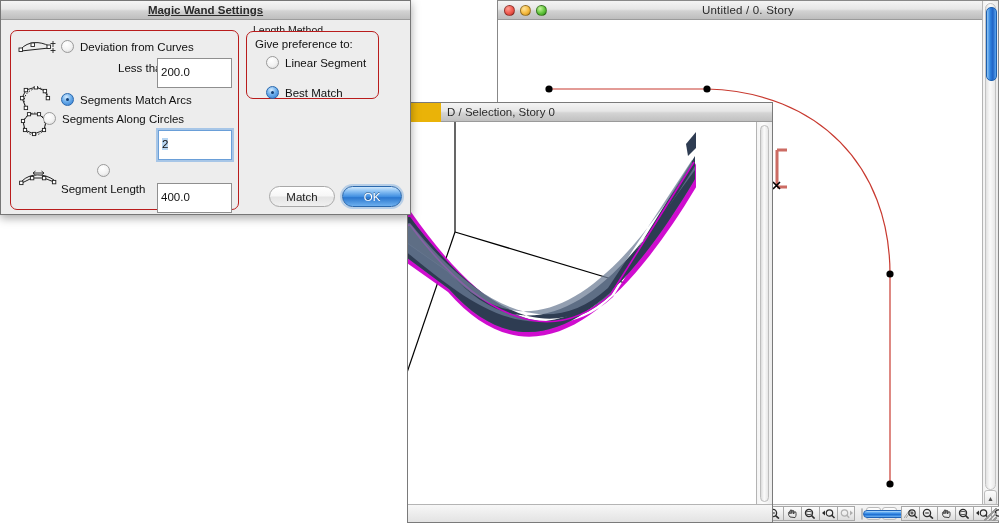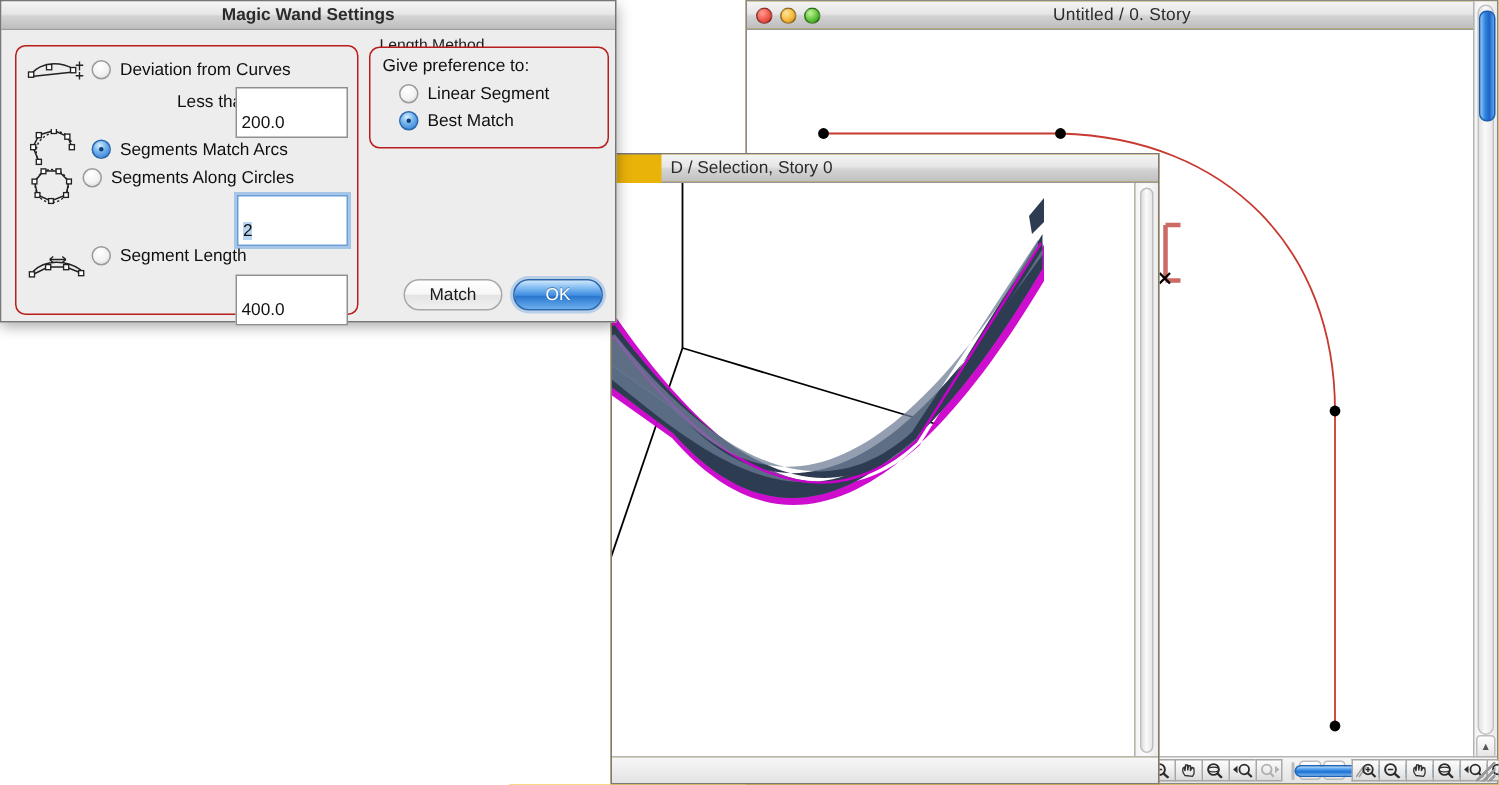--- a/index.html
+++ b/index.html
@@ -135,21 +135,21 @@
     background:#ededed;
     border:1px solid #767676;box-sizing:border-box;
     box-shadow:0 3px 9px rgba(0,0,0,.35);
   }
   #dialog-titlebar{
     height:19px;box-sizing:border-box;
     background:linear-gradient(to bottom,#f5f5f5 0%,#e7e7e7 45%,#d3d3d3 55%,#bebebe 100%);
     border-bottom:1px solid #9c9c9c;
     display:flex;align-items:center;justify-content:center;
   }
-  #dialog-titlebar .title{font-size:11.5px;font-weight:bold;color:#2b2b2b;}
+  #dialog-titlebar .title{font-size:11.5px;font-weight:bold;color:#2b2b2b;text-decoration:underline;}
   #dialog-body{position:absolute;left:0;top:19px;right:0;bottom:0;background:#ededed;}
 
   .groupbox{
     position:absolute;border:1px solid #b91c1c;border-radius:7px;
     background:#ededed;box-sizing:border-box;
   }
   .group-legend{
     position:absolute;font-size:10.5px;color:#1a1a1a;background:#ededed;
     padding:0 3px;white-space:nowrap;
   }
@@ -166,24 +166,24 @@
   }
   .radio.on::after{
     content:"";position:absolute;left:4px;top:4px;width:3px;height:3px;border-radius:50%;
     background:#123f77;
   }
   .radio-label{font-size:11.5px;color:#101010;}
 
   .field-label{position:absolute;font-size:11.5px;color:#101010;white-space:nowrap;}
 
   .textfield{
-    position:absolute;box-sizing:border-box;height:17px;
+    position:absolute;box-sizing:border-box;height:30px;
     background:#fff;border:1px solid #8f8f8f;
     font-size:11.5px;color:#111;
-    padding:16px 3px;line-height:15px;
+    padding:6px 3px;line-height:15px;
   }
   .textfield.focused{
     border:1px solid #6a9fd8;
     box-shadow:0 0 0 2px rgba(110,165,225,.55);
   }
   .textfield .sel{background:#b8d6f2;}
 
   .btn{
     position:absolute;box-sizing:border-box;height:21px;border-radius:11px;
     display:flex;align-items:center;justify-content:center;
@@ -458,58 +458,58 @@
           <rect x="1.4" y="7.4" width="3.2" height="3.2" fill="#fff" stroke="#222" stroke-width="0.9"></rect>
           <rect x="7.4" y="0.6" width="3.2" height="3.2" fill="#fff" stroke="#222" stroke-width="0.9"></rect>
           <rect x="17.4" y="0.6" width="3.2" height="3.2" fill="#fff" stroke="#222" stroke-width="0.9"></rect>
           <rect x="24.4" y="7.4" width="3.2" height="3.2" fill="#fff" stroke="#222" stroke-width="0.9"></rect>
           <rect x="22.4" y="16.4" width="3.2" height="3.2" fill="#fff" stroke="#222" stroke-width="0.9"></rect>
           <rect x="12.4" y="20.4" width="3.2" height="3.2" fill="#fff" stroke="#222" stroke-width="0.9"></rect>
           <rect x="3.4" y="16.4" width="3.2" height="3.2" fill="#fff" stroke="#222" stroke-width="0.9"></rect>
         </svg>
       </span>
 
-      <div class="radio-row" style="left:44px;top:81px;">
+      <div class="radio-row" style="left:32px;top:81px;">
         <span class="radio"></span>
         <span class="radio-label">Segments Along Circles</span>
       </div>
 
       <div class="textfield focused" style="left:147px;top:99px;width:74px;"><span class="sel">2</span></div>
 
       <span class="icon-sketch" style="left:7px;top:139px;">
         <svg width="42" height="18" viewBox="0 0 42 18">
           <path d="M4 11 C12 3, 26 3, 36 10" stroke="#222" stroke-width="1" fill="none"></path>
           <path d="M4 13 L14 8 L26 8 L36 12" stroke="#222" stroke-width="1" fill="none"></path>
           <path d="M15 3 L26 3 M15 3 L17.5 1 M15 3 L17.5 5 M26 3 L23.5 1 M26 3 L23.5 5" stroke="#222" stroke-width="0.9" fill="none"></path>
           <rect x="1.6" y="11.2" width="3.4" height="3.4" fill="#fff" stroke="#222" stroke-width="0.9"></rect>
           <rect x="12.4" y="6.4" width="3.4" height="3.4" fill="#fff" stroke="#222" stroke-width="0.9"></rect>
           <rect x="24.4" y="6.4" width="3.4" height="3.4" fill="#fff" stroke="#222" stroke-width="0.9"></rect>
           <rect x="34.4" y="10.4" width="3.4" height="3.4" fill="#fff" stroke="#222" stroke-width="0.9"></rect>
         </svg>
       </span>
 
-      <div class="radio-row" style="left:50px;top:133px;">
+      <div class="radio-row" style="left:50px;top:133px;flex-direction:column;">
         <span class="radio"></span>
         <span class="radio-label">Segment Length</span>
       </div>
 
       <div class="textfield" style="left:146px;top:152px;width:75px;">400.0</div>
     </div>
 
     <span class="group-legend" style="left:249px;top:4px;">Length Method</span>
-    <div class="groupbox" style="left:245px;top:11px;width:160px;height:68px;">
+    <div class="groupbox" style="left:245px;top:11px;width:133px;height:68px;">
 
       <div class="field-label" style="left:8px;top:6px;">Give preference to:</div>
 
       <div class="radio-row" style="left:19px;top:24px;">
         <span class="radio"></span>
         <span class="radio-label">Linear Segment</span>
       </div>
 
-      <div class="radio-row" style="left:19px;top:42px;">
+      <div class="radio-row" style="left:19px;top:54px;">
         <span class="radio on"></span>
         <span class="radio-label">Best Match</span>
       </div>
     </div>
 
     <div class="btn" style="left:268px;top:166px;width:66px;">Match</div>
     <div class="btn default" style="left:341px;top:166px;width:60px;">OK</div>
   </div>
 </div>
 

